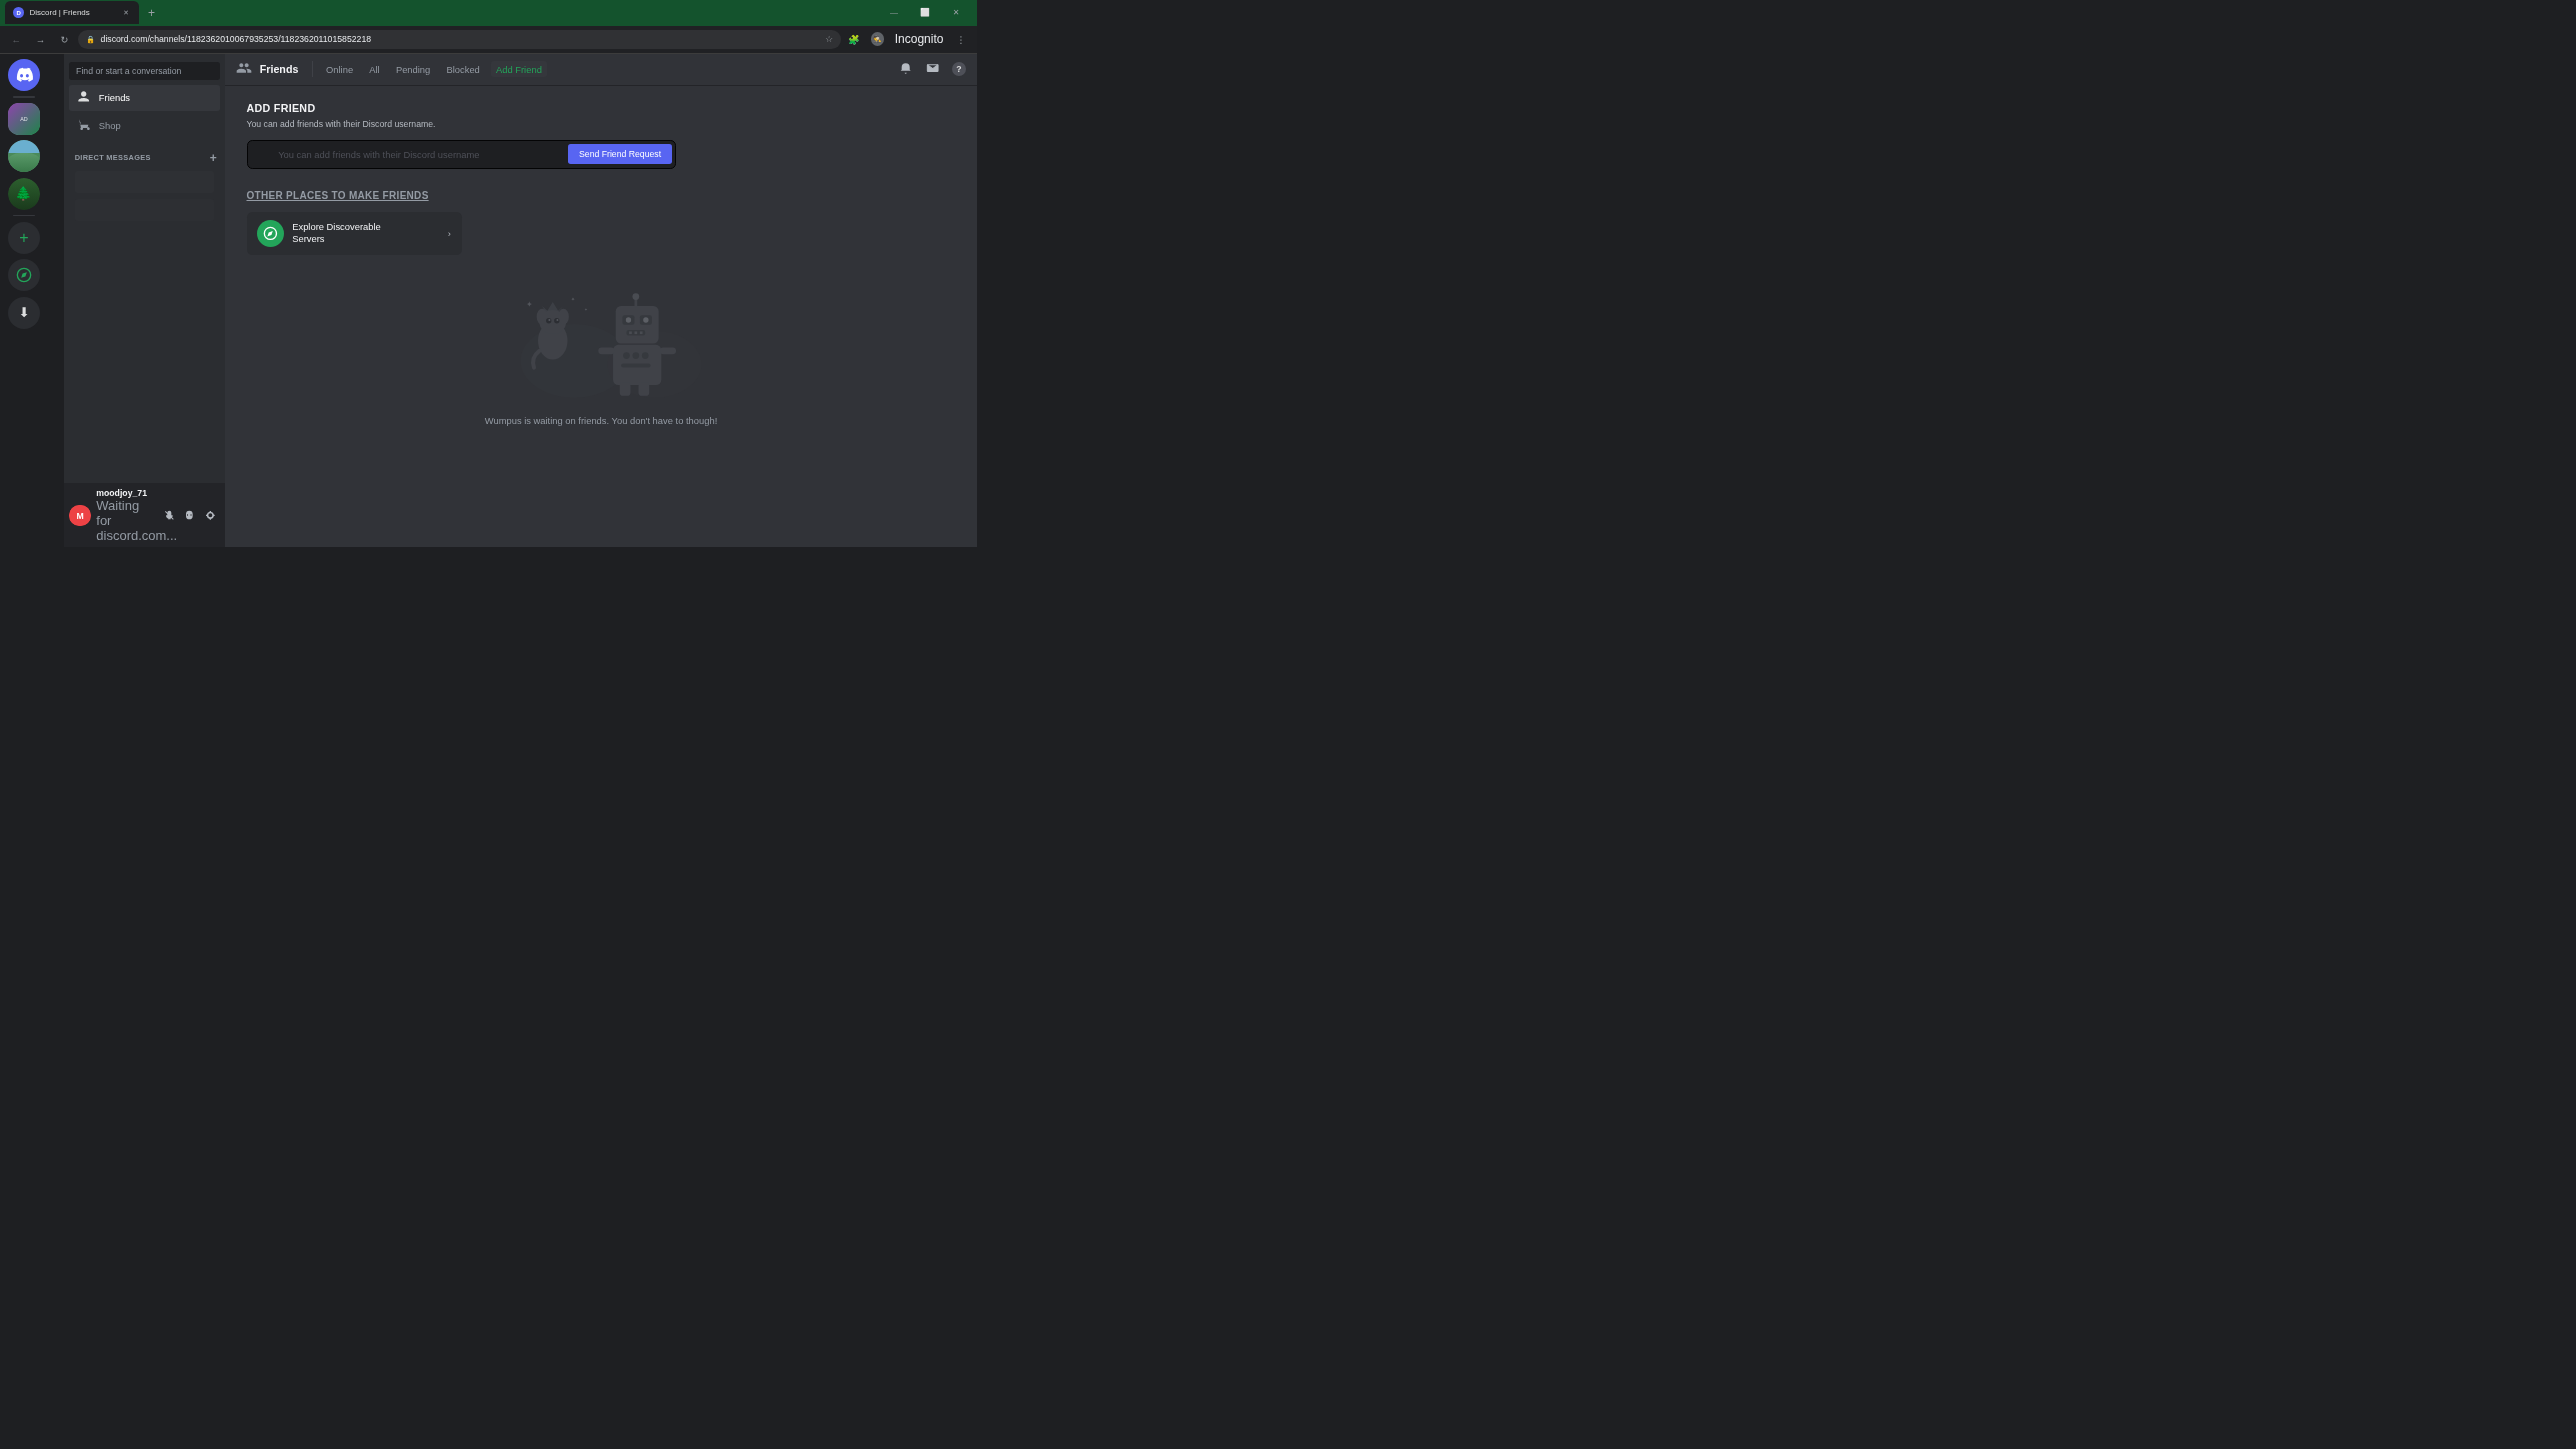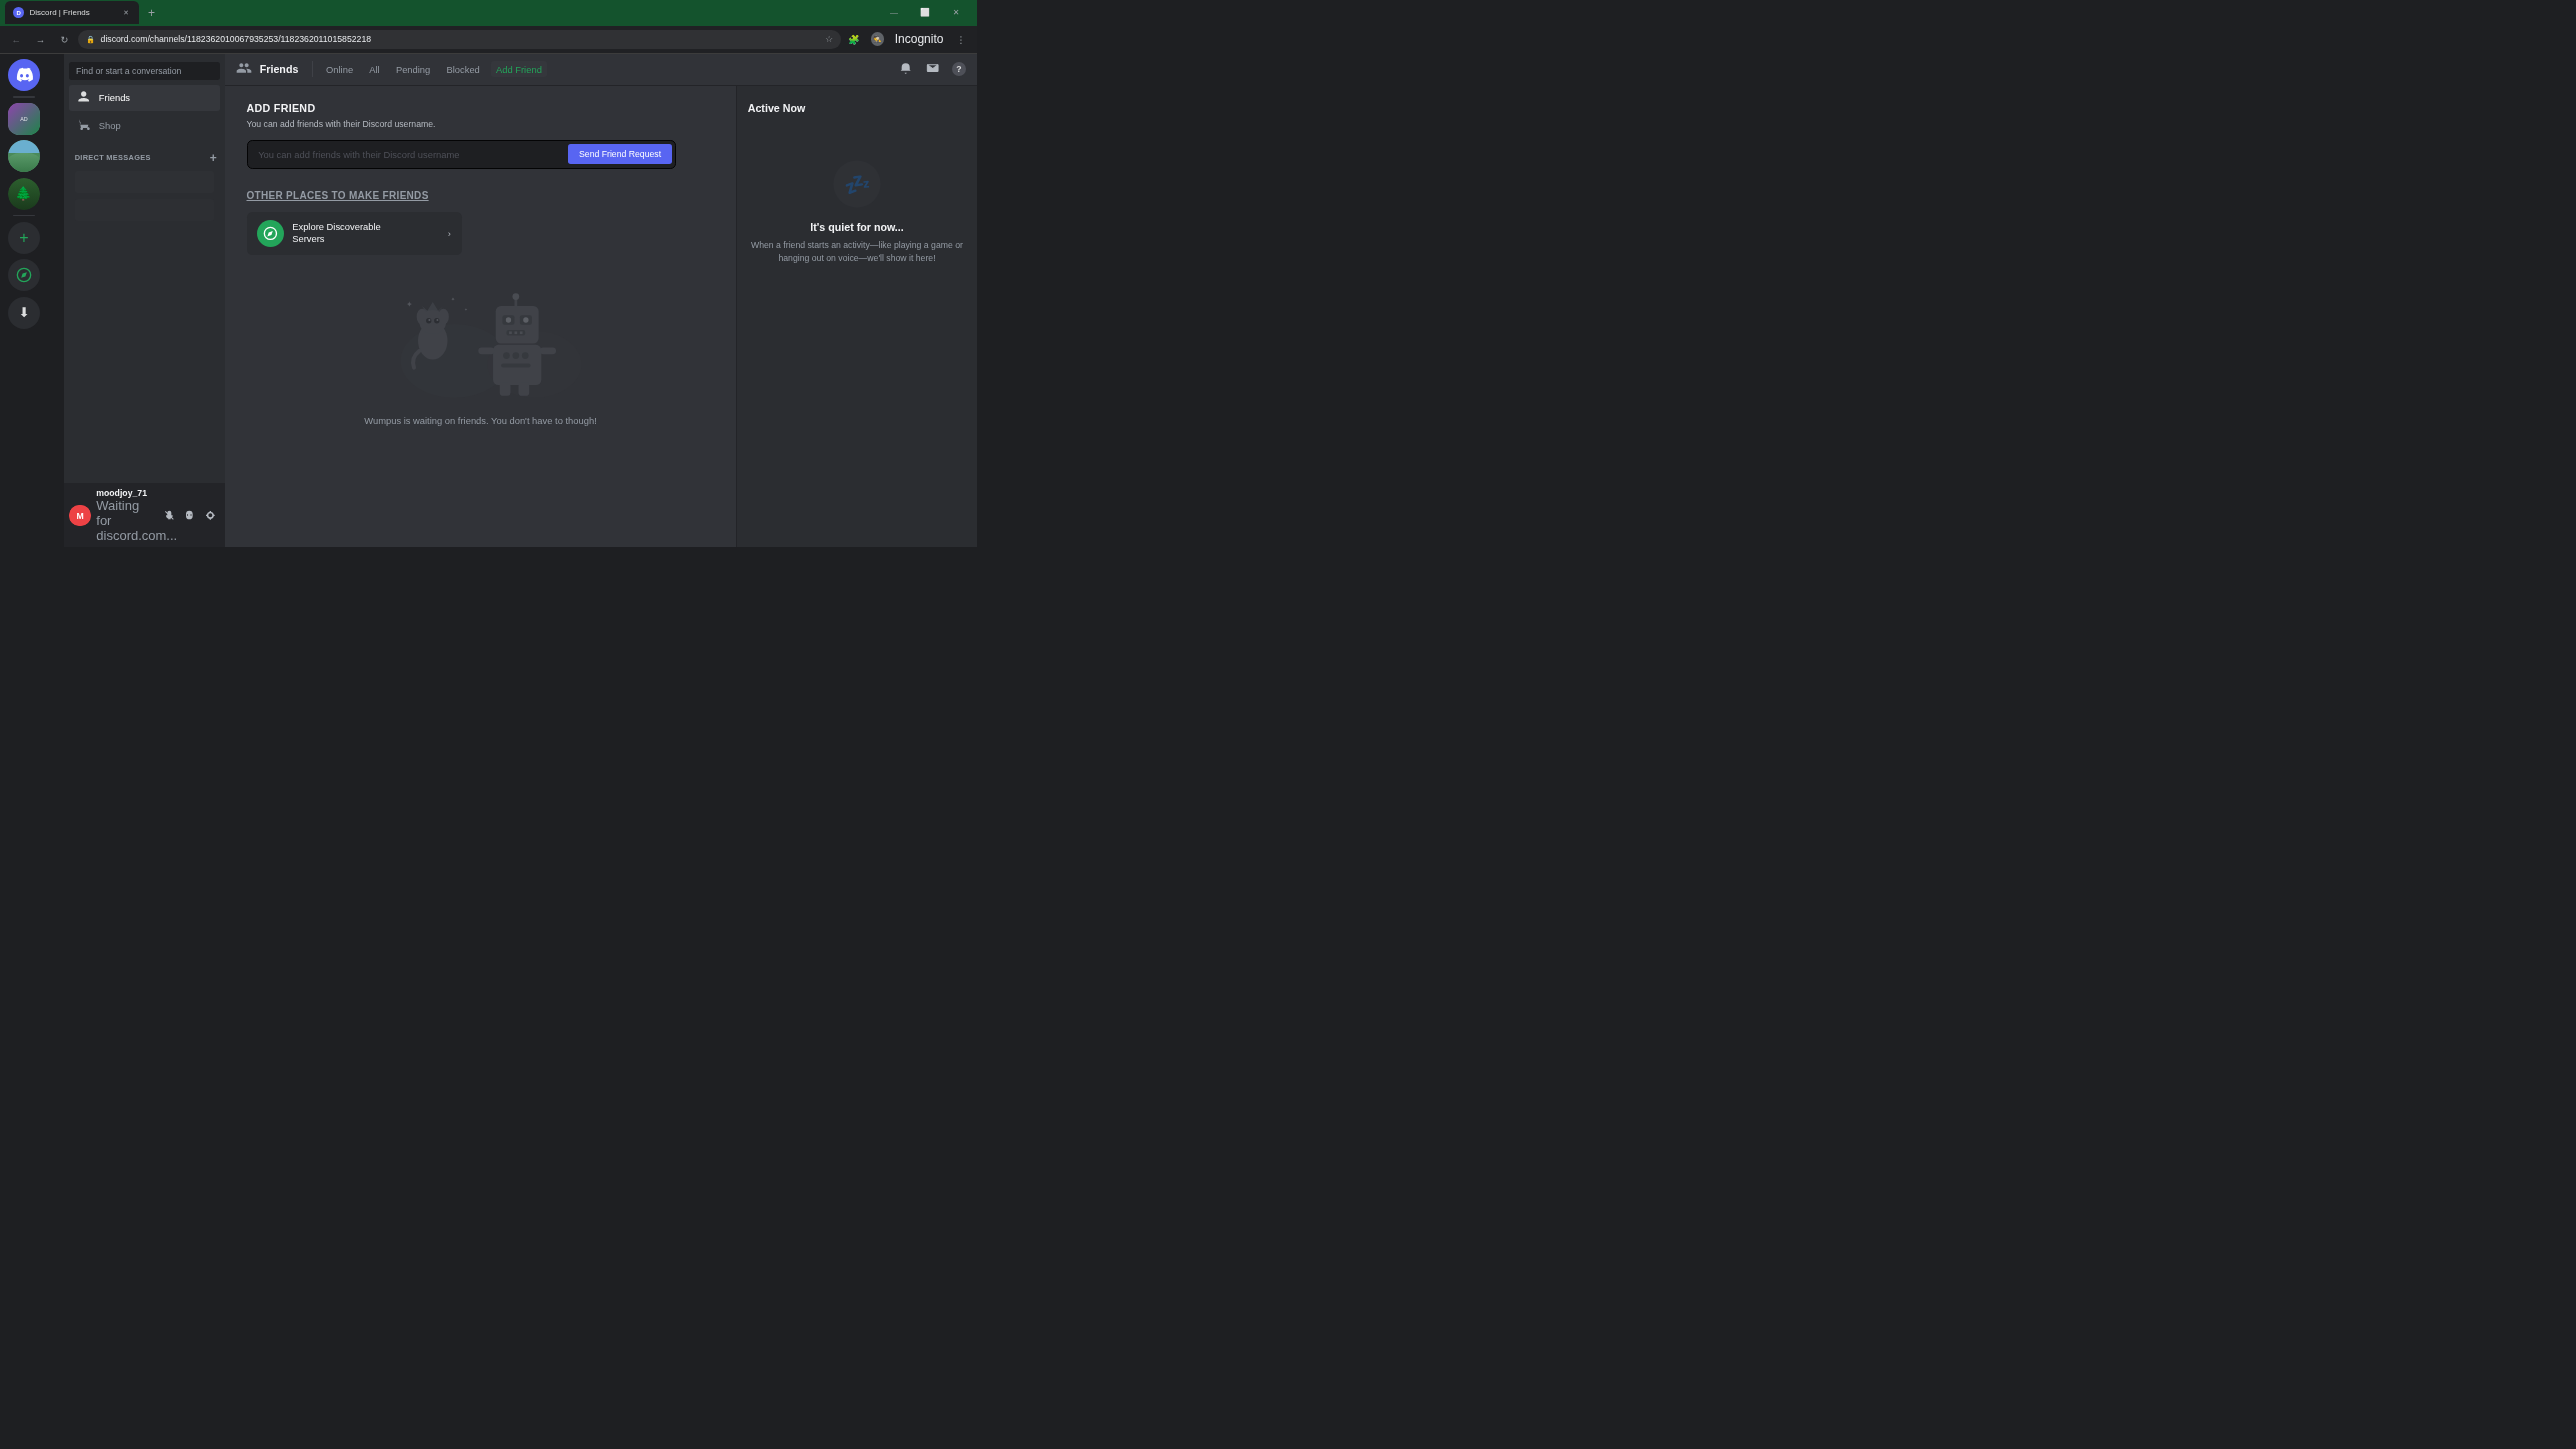--- a/index.html
+++ b/index.html
@@ -357,20 +357,21 @@
       max-width: 429px;
     }
     .add-friend-input {
       flex: 1;
       background: transparent;
       border: none;
       outline: none;
       padding: 8px 10.7px;
       font-size: 9.4px;
       color: #dcddde;
+      margin-left: 20px;
     }
     .add-friend-input::placeholder { color: #4e5058; }
     .send-friend-btn {
       background: #5865f2;
       border: none;
       border-radius: 2.7px;
       color: white;
       font-size: 8.7px;
       font-weight: 500;
       padding: 5.4px 10.7px;
@@ -723,30 +724,16 @@
             <circle cx="252" cy="102" r="5" fill="#3a3d42"></circle>
             <circle cx="266" cy="102" r="5" fill="#3a3d42"></circle>
             <rect x="230" y="114" width="44" height="6" rx="3" fill="#3a3d42"></rect>
           </svg>
 
           <p class="wumpus-text">Wumpus is waiting on friends. You don't have to though!</p>
         </div>
 
       </div>
 
-      <div class="active-now-panel">
-        <div class="active-now-title">Active Now</div>
-
-        <div style="text-align:center; padding-top: 27px;">
-          <div style="font-size:38px; margin-bottom:10.7px; opacity:0.4;">
-            <svg width="54" height="54" viewBox="0 0 80 80" fill="none" style="margin:0 auto;display:block;font-size:56px">
-              <circle cx="40" cy="40" r="35" fill="#35373c"></circle>
-              <text x="22" y="52" font-size="32" fill="#4a4d54">💤</text>
-            </svg>
-          </div>
-          <div class="quiet-title">It's quiet for now...</div>
-          <div class="quiet-desc">When a friend starts an activity—like playing a game or hanging out on voice—we'll show it here!</div>
-        </div>
-      </div>
     </div>
   </div>
 </div>
 
 
 </body></html>

